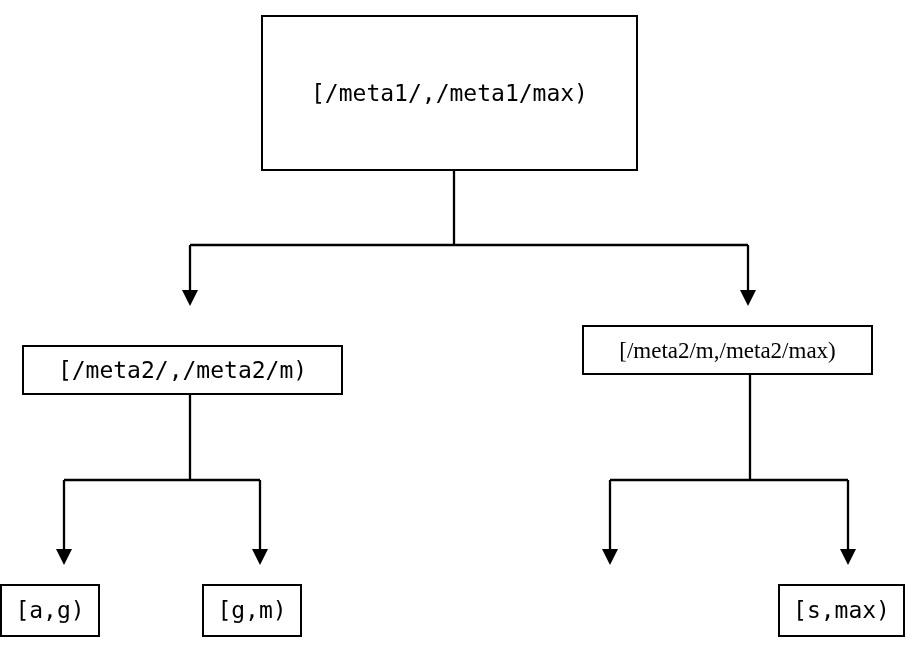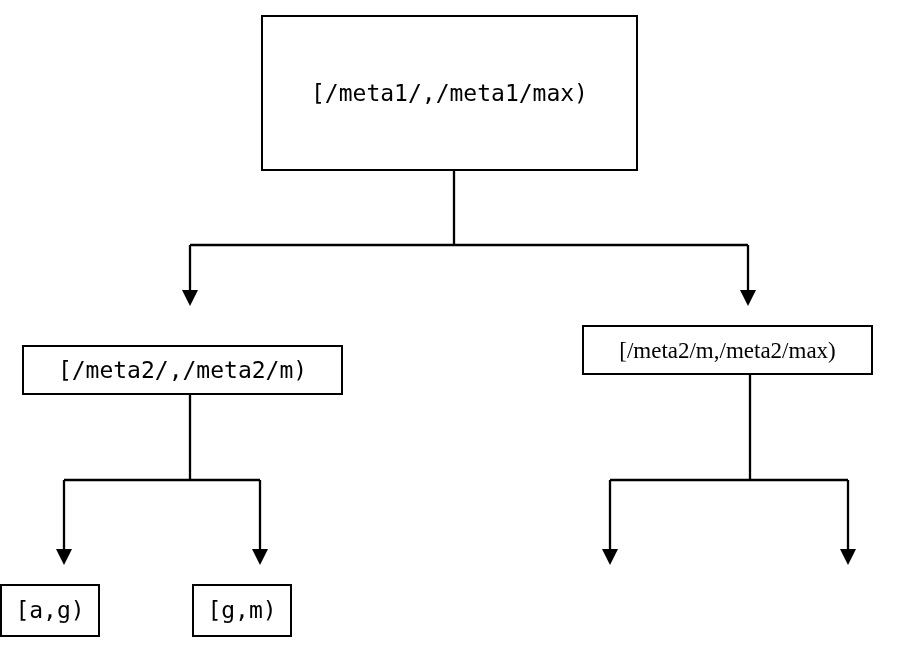--- a/index.html
+++ b/index.html
@@ -42,21 +42,21 @@
     justify-content: center;
     font-size: 23px;
     line-height: 1;
     white-space: nowrap;
     text-align: right;
   }
   .node-root      { left: 261px; top: 15px;  width: 377px; height: 156px; }
   .node-mid-left  { left: 22px;  top: 325px; width: 321px; height: 50px; margin-top: 20px; }
   .node-mid-right { left: 582px; top: 325px; width: 291px; height: 50px; font-family: Liberation Serif, serif; }
   .node-leaf-ag   { left: 0;   top: 584px; width: 100px; height: 53px; }
-  .node-leaf-gm   { left: 192px; top: 584px; width: 100px; height: 53px; }
+  .node-leaf-gm   { left: 202px; top: 584px; width: 100px; height: 53px; }
   .node-leaf-ms   { left: 553px; top: 584px; width: 100px; height: 53px; }
   .node-leaf-smax { left: 778px; top: 584px; width: 127px; height: 53px; }
 </style>
 </head>
 <body>
 
 <div class="stage">
 
   <svg class="edges" viewBox="0 0 912 652" aria-hidden="true">
 
@@ -80,14 +80,15 @@
     <polygon points="602,549 618,549 610,565"></polygon>
     <path d="M848 480 V549"></path>
     <polygon points="840,549 856,549 848,565"></polygon>
   </svg>
 
   <div class="node node-root">[/meta1/,/meta1/max)</div>
   <div class="node node-mid-left">[/meta2/,/meta2/m)</div>
   <div class="node node-mid-right">[/meta2/m,/meta2/max)</div>
   <div class="node node-leaf-ag">[a,g)</div>
   <div class="node node-leaf-gm">[g,m)</div>
+  <div class="node node-leaf-smax">[s,max)</div>
 
 </div>
 
 </body></html>

